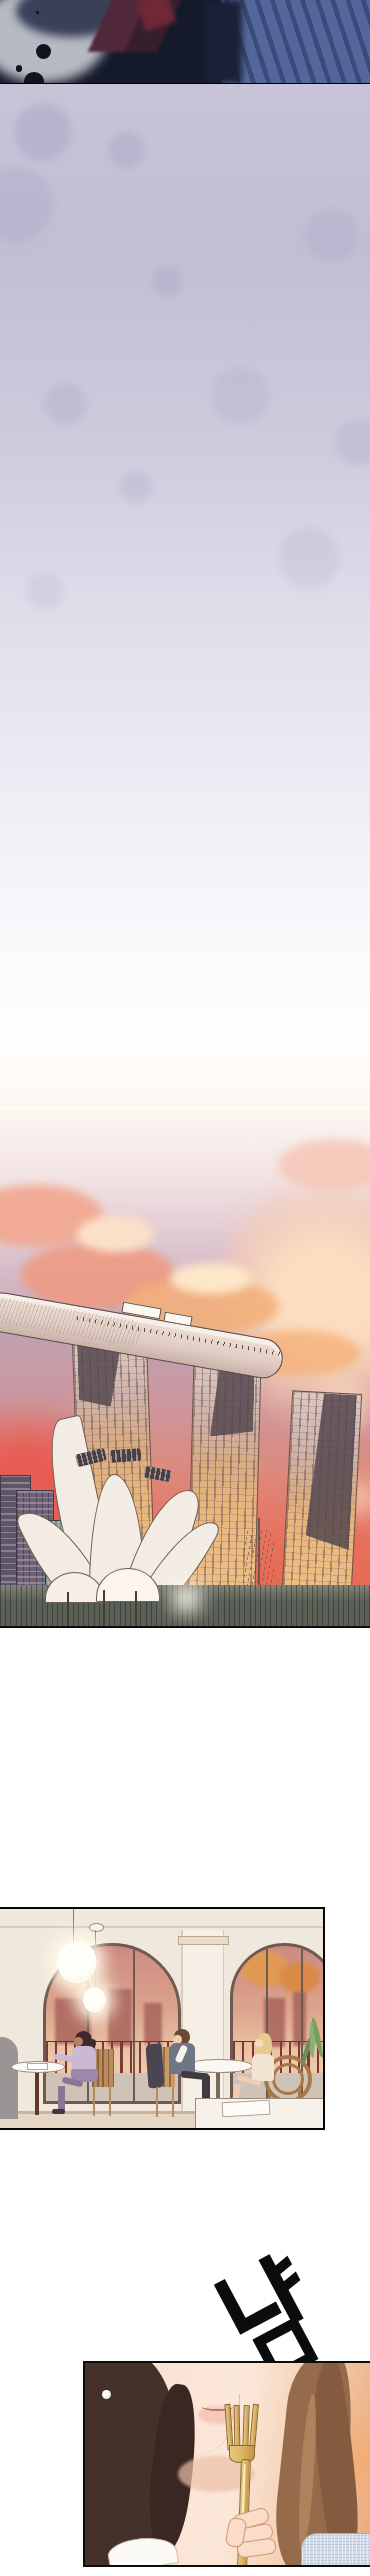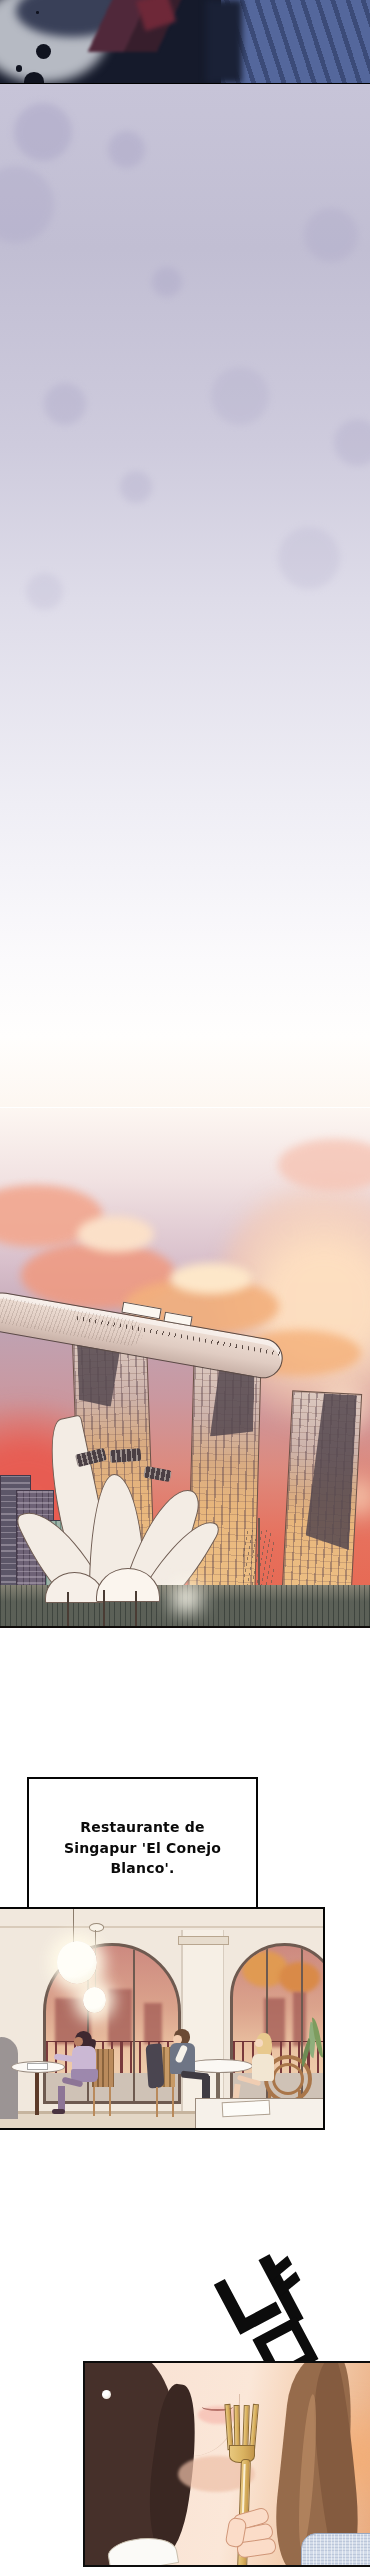--- a/index.html
+++ b/index.html
@@ -162,25 +162,20 @@
       background-image:repeating-linear-gradient(90deg,rgba(20,28,26,.4) 0 1px,transparent 1px 5.2px),linear-gradient(180deg,rgba(255,230,200,.25) 0,transparent 40%);"></div>
     <div class="abs" style="left:45px;top:464px;width:57px;height:29px;background:#f6efe8;border:1px solid #6f5c52;border-radius:100% 100% 10% 10%/170% 170% 8% 8%;"></div>
     <div class="abs" style="left:96px;top:460px;width:62px;height:32px;background:#fbf5ee;border:1px solid #6f5c52;border-radius:100% 100% 10% 10%/170% 170% 8% 8%;"></div>
     <div class="abs" style="left:67px;top:484px;width:2.1px;height:34px;background:#4a3c34;"></div>
     <div class="abs" style="left:103px;top:482px;width:2.1px;height:36px;background:#4a3c34;"></div>
     <div class="abs" style="left:135px;top:483px;width:2.1px;height:35px;background:#4a3c34;"></div>
     <div class="abs glow" style="left:166px;top:470px;width:41px;height:41px;background:radial-gradient(circle,rgba(255,252,240,.95) 0 30%,transparent 70%);"></div>
     <div id="city-border" class="abs" style="left:0;top:518px;width:371px;height:2.1px;"></div>
   </div>
 
-  <div id="caption-box" class="abs">
-    <span class="ln">Restaurante de</span>
-    <span class="ln">Singapur 'El Conejo</span>
-    <span class="ln">Blanco'.</span>
-  </div>
 
   <div id="panel-rest" class="abs">
 
     <div class="window abs" style="left:43px;top:34px;width:132px;height:155px;">
       <div class="abs bldg-blur" style="left:9.3px;top:52px;width:36px;height:46px;"></div>
       <div class="abs bldg-blur" style="left:62px;top:43px;width:24px;height:57px;"></div>
       <div class="abs bldg-blur" style="left:98px;top:57px;width:17.5px;height:41px;"></div>
       <div class="abs rail-bars" style="left:0;top:95px;width:132px;height:32px;"></div>
       <div class="abs" style="left:0;top:127px;width:132px;height:28px;background:#cfc2b6;"></div>
       <div class="abs mullion" style="left:41px;top:0;width:2.1px;height:155px;"></div>

